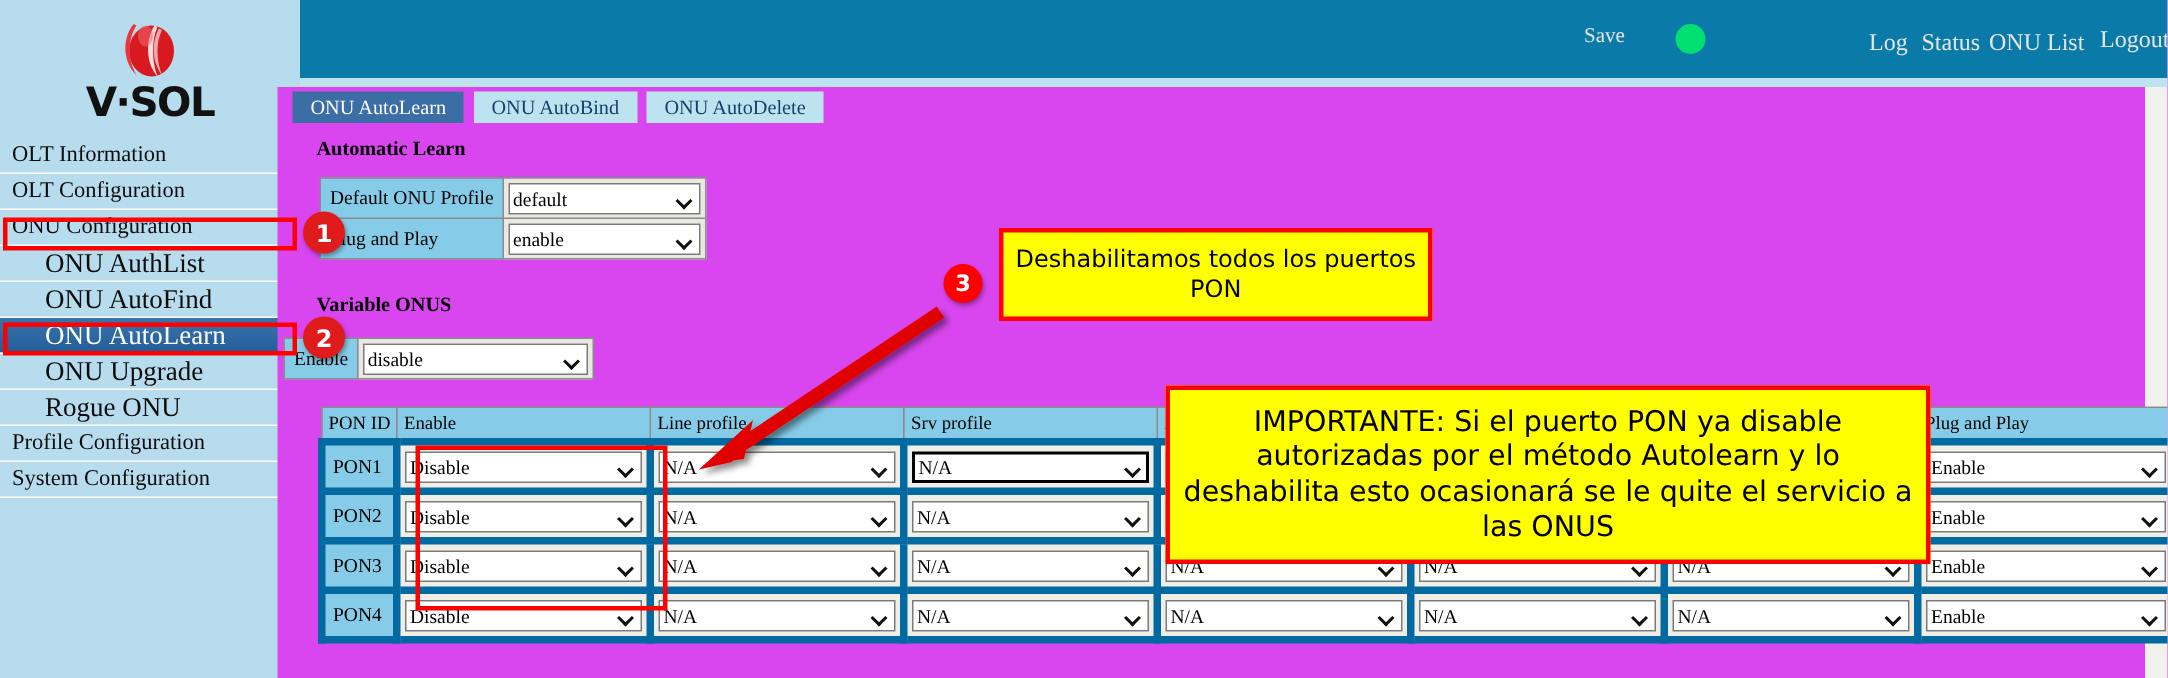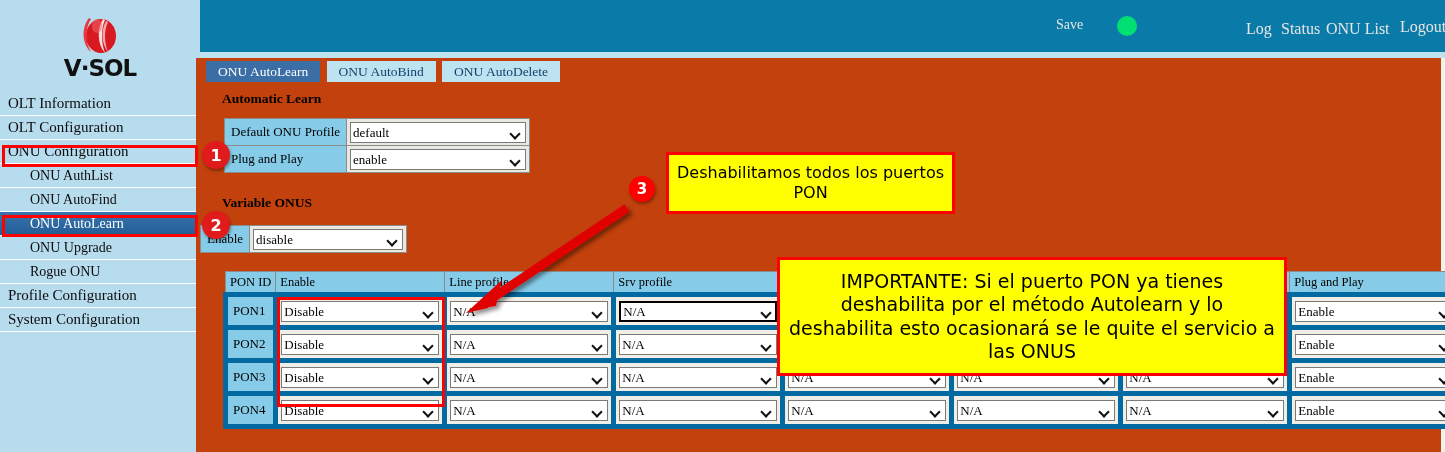--- a/index.html
+++ b/index.html
@@ -18,32 +18,32 @@
   .sidebar{
     position:absolute;left:0;top:0;width:200px;height:452px;
     background:#b7dcee;
   }
   .logo-box{
     height:92px;width:200px;
     display:flex;flex-direction:column;align-items:center;justify-content:center;
     background:#b7dcee;
   }
   .logo-mark{width:46px;height:44px;display:block;margin-bottom:1px;}
-  .logo-text{font-family:"DejaVu Sans", sans-serif;font-weight:bold;font-size:23px;letter-spacing:-1px;color:#111;line-height:1;}
+  .logo-text{font-family:"DejaVu Sans", sans-serif;font-weight:bold;font-size:27px;letter-spacing:-1px;color:#111;line-height:1;}
   .nav-item{
     height:23px;line-height:23px;
     padding-left:8px;
     font-size:15px;
     color:#0c0c0c;
     background:#b7dcee;
     border-bottom:1px solid #ffffff;
     white-space:nowrap;
     cursor:default;
   }
-  .nav-item.sub{padding-left:30px;font-size:14px;}
+  .nav-item.sub{padding-left:30px;font-size:18px;}
   .nav-item.active{
     background:linear-gradient(#3a74ad,#225d97);
     color:#ffffff;
   }
 
   
   .topbar{
     position:absolute;left:200px;top:0;width:1245px;height:52px;
     background:#0a7ba8;
   }
@@ -62,22 +62,22 @@
   .topbar .rlink.l3{left:1126px;}
   .topbar .rlink.l4{left:1200px;top:18px;}
 
   
   .subband{
     position:absolute;left:200px;top:52px;width:1245px;height:6px;background:#bde3f1;
   }
 
   
   .main{
-    position:absolute;left:196px;top:58px;width:1245px;height:394px;
-    background:#c2410c;
+    position:absolute;left:185px;top:58px;width:1245px;height:394px;
+    background:#d946ef;
   }
   .tabs{position:absolute;left:10px;top:3px;height:21px;}
   .tab{
     display:inline-block;height:21px;line-height:21px;
     padding:0 12px;margin-right:3px;
     font-size:13.5px;color:#15406b;background:#bde3f1;
     vertical-align:top;cursor:default;
   }
   .tab.active{background:#3a6ea5;color:#ffffff;}
 
@@ -110,21 +110,21 @@
     box-sizing:border-box;
     -webkit-appearance:none;appearance:none;
   }
   .selwrap{position:relative;display:inline-block;}
   .selwrap::after{
     content:"";position:absolute;right:7px;top:8px;
     width:7px;height:7px;border-right:2px solid #111;border-bottom:2px solid #111;
     transform:rotate(45deg);pointer-events:none;
     width:6px;height:6px;
   }
-  .w152{width:176px;}
+  .w152{width:128px;}
   .w150{width:150px;}
   .w158{width:158px;}
   .w160{width:160px;}
 
   
   #kv-vlan{left:228px;top:227px;border:1px solid #8c8c8c;}
 
   
   .pon-table{
     position:absolute;left:27px;top:213px;
@@ -344,15 +344,15 @@
       </filter>
     </defs>
     <g filter="url(#ashadow)">
       <path d="M197 28 L58 121" stroke="#e00000" stroke-width="9" stroke-linecap="butt"></path>
       <polygon points="36,133 72,100 66,126 44,129" fill="#e00000"></polygon>
       <polygon points="36,133 70,104 58,128" fill="#e00000"></polygon>
     </g>
   </svg>
 
   <div class="callout" id="callout-1">Deshabilitamos todos los puertos PON</div>
-  <div class="callout" id="callout-2">IMPORTANTE: Si el puerto PON ya tienes deshabilita por el método Autolearn y lo deshabilita esto ocasionará se le quite el servicio a las ONUS</div>
+  <div class="callout" id="callout-2">IMPORTANTE: Si el puerto PON ya disable autorizadas por el método Autolearn y lo deshabilita esto ocasionará se le quite el servicio a las ONUS</div>
 
 </div>
 
 </body></html>

